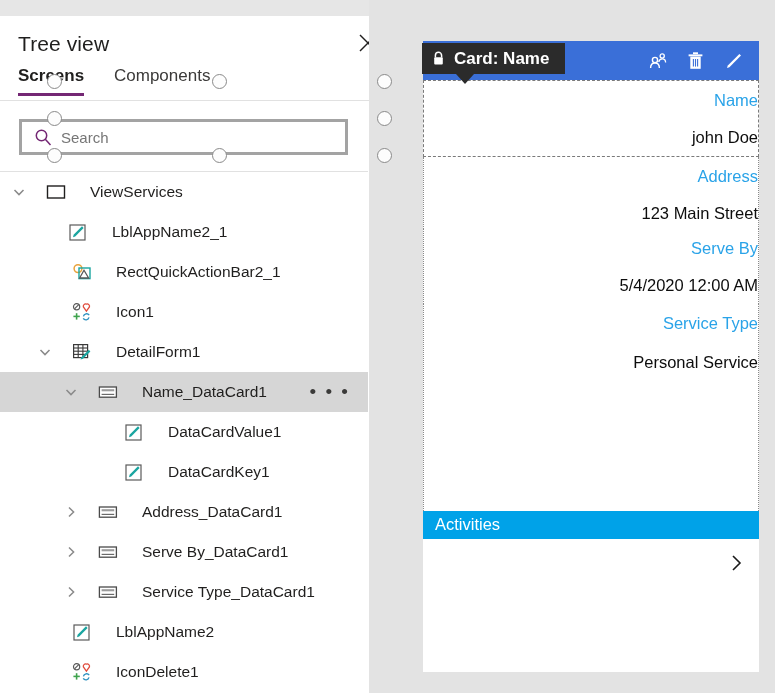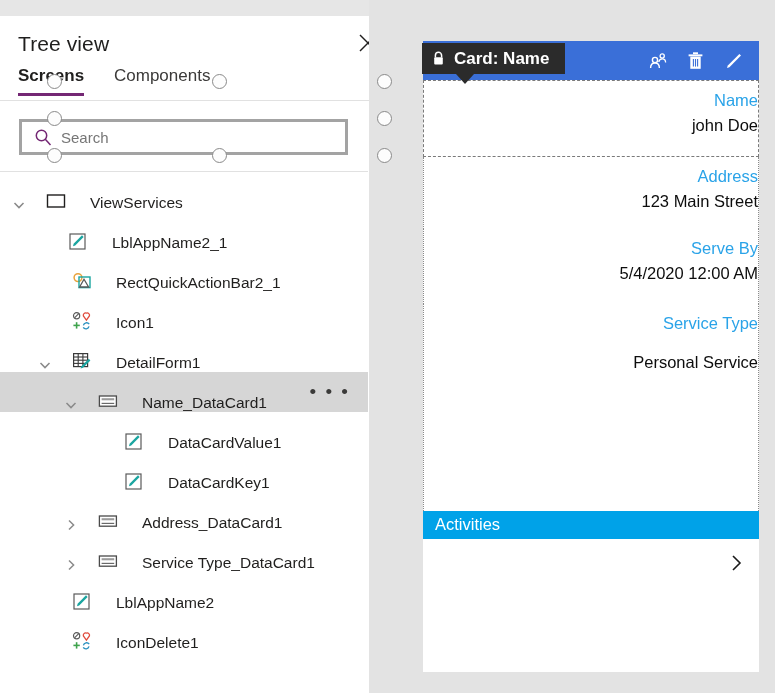--- a/index.html
+++ b/index.html
@@ -114,21 +114,21 @@
     position: absolute;
     left: 0;
     top: 156px;
     width: 368px;
   }
 
   .tree-row {
     position: relative;
     height: 40px;
     display: flex;
-    align-items: flex-end;
+    align-items: center;
     cursor: pointer;
     box-sizing: border-box;
     gap: 14px;
   }
   .tree-row.selected { background: #d6d6d6; }
 
   .chev {
     width: 22px;
     flex: 0 0 22px;
     display: flex;
@@ -253,21 +253,21 @@
   }
   .card-key {
     color: #2aa3e8;
     font-size: 16.5px;
     line-height: 22px;
   }
   .card-value {
     color: #0d0d0d;
     font-size: 16.5px;
     line-height: 24px;
-    margin-top: 2px;
+    margin-top: 14px;
   }
 
   
   .handle {
     position: absolute;
     width: 15px;
     height: 15px;
     border-radius: 50%;
     background: #fdfdfd;
     border: 1.6px solid #8a8a8a;
@@ -450,20 +450,35 @@
           </svg>
         </span>
         <span class="node-icon">
           <svg width="22" height="22" viewBox="0 0 22 22">
             <rect x="2.4" y="6" width="17" height="10.2" fill="#ffffff" stroke="#4a4a4a" stroke-width="1.3"></rect>
             <rect x="4.6" y="8.2" width="12.6" height="2.1" fill="#9b9b9b"></rect>
             <line x1="4.6" y1="13.4" x2="17.2" y2="13.4" stroke="#6a6a6a" stroke-width="1.2"></line>
           </svg>
         </span>
         <span class="node-label">Address_DataCard1</span>
+      </div>
+      <div class="tree-row" style="padding-left: 60px;">
+        <span class="chev">
+          <svg width="14" height="14" viewBox="0 0 14 14">
+            <path d="M5 2.5 L9.6 7 L5 11.5" fill="none" stroke="#8a8a8a" stroke-width="1.5"></path>
+          </svg>
+        </span>
+        <span class="node-icon">
+          <svg width="22" height="22" viewBox="0 0 22 22">
+            <rect x="2.4" y="6" width="17" height="10.2" fill="#ffffff" stroke="#4a4a4a" stroke-width="1.3"></rect>
+            <rect x="4.6" y="8.2" width="12.6" height="2.1" fill="#9b9b9b"></rect>
+            <line x1="4.6" y1="13.4" x2="17.2" y2="13.4" stroke="#6a6a6a" stroke-width="1.2"></line>
+          </svg>
+        </span>
+        <span class="node-label">Serve By_DataCard1</span>
       </div>
       <div class="tree-row" style="padding-left: 60px;">
         <span class="chev">
           <svg width="14" height="14" viewBox="0 0 14 14">
             <path d="M5 2.5 L9.6 7 L5 11.5" fill="none" stroke="#8a8a8a" stroke-width="1.5"></path>
           </svg>
         </span>
         <span class="node-icon">
           <svg width="22" height="22" viewBox="0 0 22 22">
             <rect x="2.4" y="6" width="17" height="10.2" fill="#ffffff" stroke="#4a4a4a" stroke-width="1.3"></rect>

